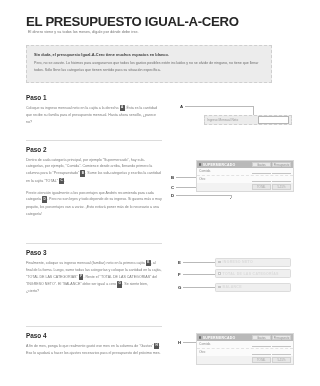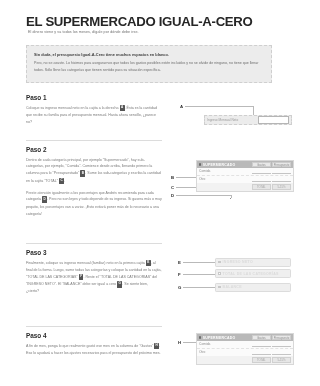--- a/index.html
+++ b/index.html
@@ -158,21 +158,21 @@
   .total-label {
     font-size: 3.5px; font-weight: bold; color: #dadada;
     letter-spacing: 0.3px; white-space: nowrap;
   }
 </style>
 </head>
 <body>
 
 <div class="page">
 
-  <div class="title">EL SUPERMERCADO IGUAL-A-CERO</div>
+  <div class="title">EL PRESUPUESTO IGUAL-A-CERO</div>
   <div class="subtitle">El dinero viene y va todos los meses, dígale por dónde debe irse.</div>
 
   <div class="callout">
     <div class="callout-head">Sin duda, el presupuesto Igual-A-Cero tiene muchos espacios en blanco.</div>
     <div class="callout-body">Pero, no se asuste.  Lo hicimos para asegurarnos que todos los gastos posibles estén incluidos y no se olvide de ninguno, no tiene que llenar todos.  Sólo llene las categorías que tienen sentido para su situación específica.</div>
   </div>
 
   <div class="step step-col" style="left:26px; top:94px;">
     <div class="step-head">Paso 1</div>
     <div class="step-p">Coloque su ingreso mensual neto en la cajita a la derecha <span class="tag">A</span>.  Ésta es la cantidad que recibe su familia para el presupuesto mensual. Hasta ahora sencillo, ¿parece no?</div>

